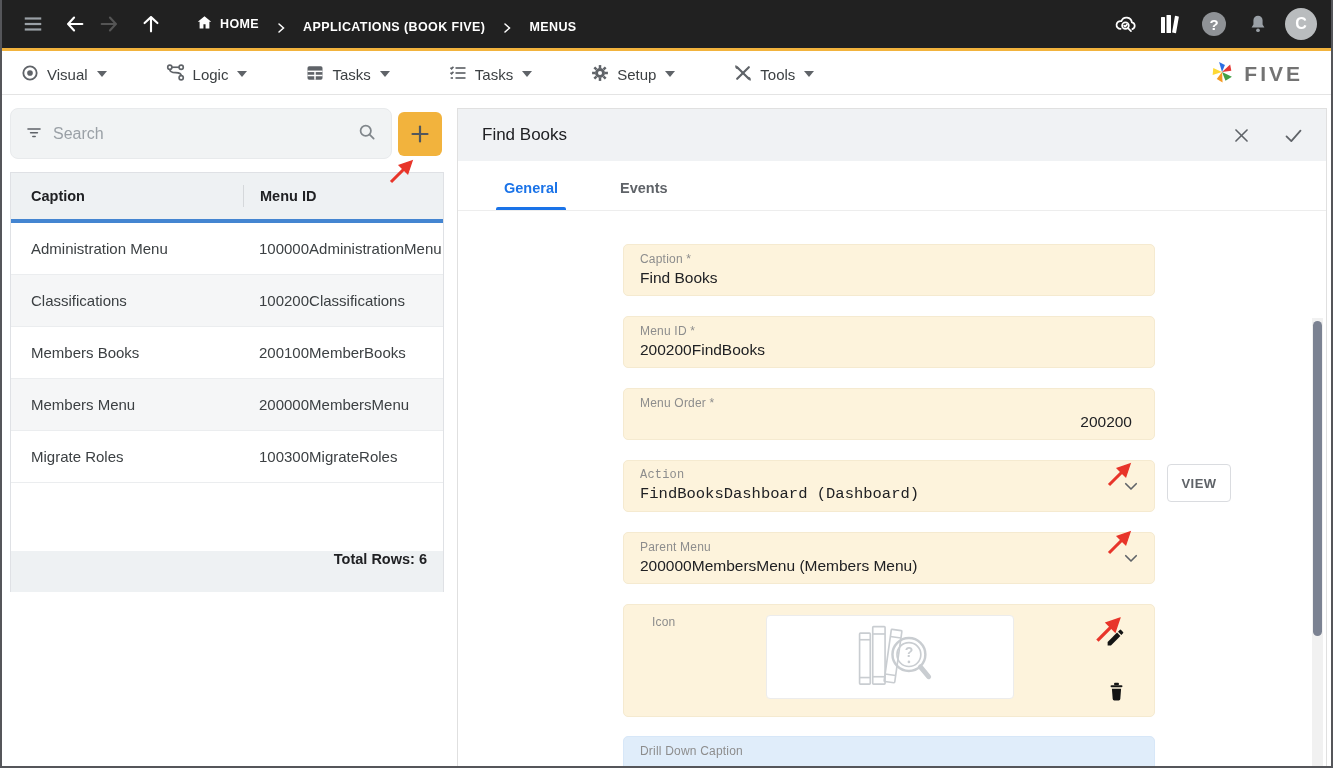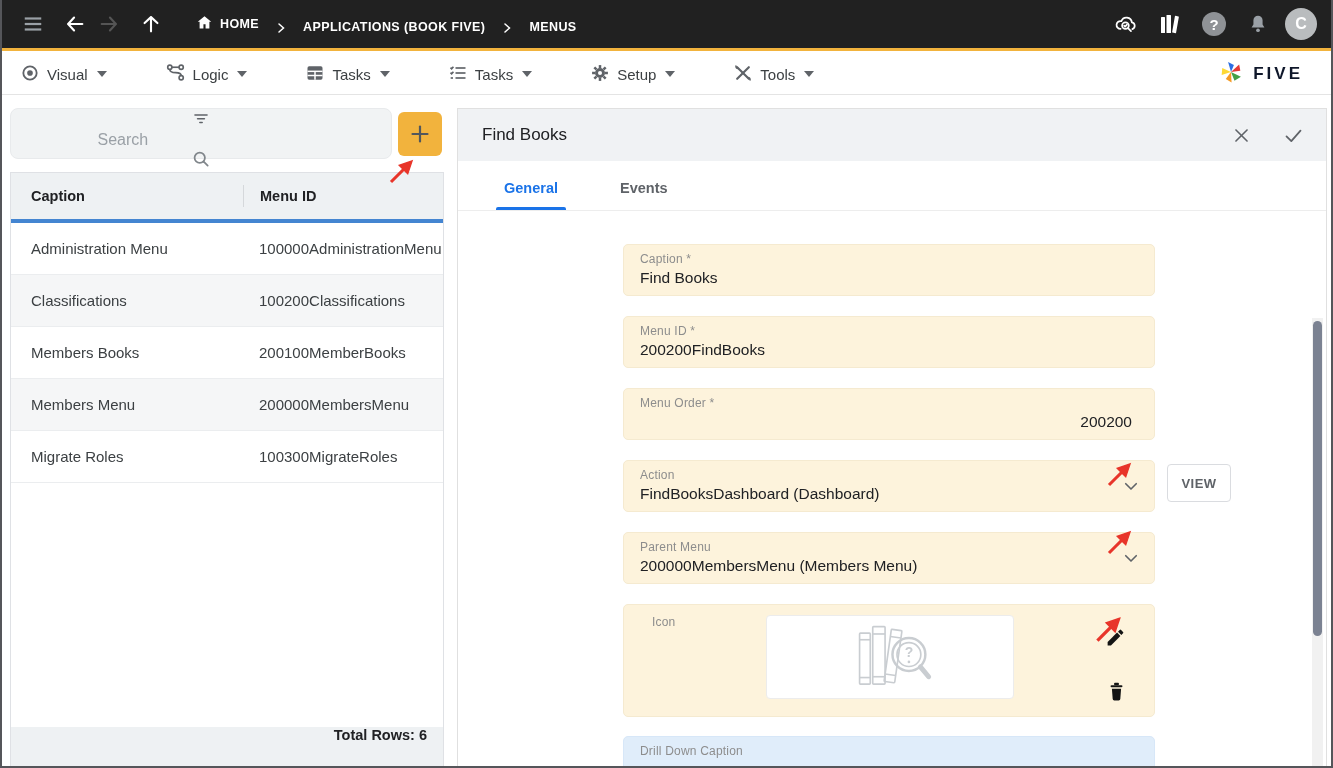--- a/index.html
+++ b/index.html
@@ -14,31 +14,31 @@
   .crumb-sep { display:flex; align-items:center; padding:0 6px; }
   .topbar-right { margin-left:auto; display:flex; align-items:center; gap:10px; }
   .help-badge { width:24px; height:24px; border-radius:50%; background:#8f9296; color:#fff; font-size:15px; font-weight:bold; display:flex; align-items:center; justify-content:center; }
   .avatar { width:32px; height:32px; border-radius:50%; background:#b9bcbe; color:#fff; font-size:16px; font-weight:bold; display:flex; align-items:center; justify-content:center; cursor:pointer; }
 
   
   .menubar { position:absolute; left:0; top:54px; width:100%; height:41px; background:#fff; border-bottom:1px solid #e4e4e4; display:flex; align-items:center; padding:0 18px; }
   .menu-item { display:flex; align-items:center; gap:7px; margin-right:58px; cursor:pointer; color:#3c4043; font-size:15px; font-weight:500; }
   .caret-down { width:0; height:0; border-left:5px solid transparent; border-right:5px solid transparent; border-top:6px solid #5f6368; margin-left:2px; }
   .brand { margin-left:auto; display:flex; align-items:center; gap:8px; margin-right:10px; }
-  .brand-text { font-size:17px; font-weight:bold; letter-spacing:3px; color:#0f172a; }
+  .brand-text { font-size:21px; font-weight:bold; letter-spacing:3px; color:#737373; }
 
   
   .content { position:absolute; left:0; top:95px; width:1333px; height:673px; background:#fff; }
 
   
-  .search-box { position:absolute; left:8px; top:13px; width:382px; height:51px; background:#f1f3f4; border:1px solid #e8eaec; border-radius:8px; display:flex; align-items:center; padding:0 14px;flex-direction:column; }
+  .search-box { position:absolute; left:8px; top:13px; width:382px; height:51px; background:#f1f3f4; border:1px solid #e8eaec; border-radius:8px; display:flex; align-items:center; padding:0 14px; }
   .search-box input { flex:1; border:none; outline:none; background:transparent; font-size:16px; color:#3c4043; margin:0 10px; font-family:"Liberation Sans", sans-serif; }
   .search-box input::placeholder { color:#9aa0a6; }
   .add-button { position:absolute; left:396px; top:17px; width:44px; height:44px; background:#f2b33d; border:none; border-radius:6px; cursor:pointer; display:flex; align-items:center; justify-content:center; }
-  .list-card { position:absolute; left:8px; top:77px; width:434px; height:596px; border:1px solid #dfe1e5; border-bottom:none; background:#fff; display:flex; flex-direction:column; }
+  .list-card { position:absolute; left:8px; top:77px; width:434px; height:420px; border:1px solid #dfe1e5; border-bottom:none; background:#fff; display:flex; flex-direction:column; }
   .list-header { height:50px; background:#eef1f3; border-bottom:4px solid #4485d1; display:grid; grid-template-columns:212px 1fr; align-items:center; padding-left:20px; }
   .col-h { font-size:14.5px; font-weight:bold; color:#202124; }
   .col-h.second { border-left:1px solid #d5d8db; padding-left:16px; height:22px; display:flex; align-items:center; }
   .list-row { height:52px; display:grid; grid-template-columns:212px 1fr; align-items:center; padding-left:20px; border-bottom:1px solid #ebedef; font-size:15px; color:#3c4043; cursor:pointer; }
   .list-row:nth-child(even) { background:#f5f6f7; }
   .list-row .cell2 { padding-left:16px; }
   .list-filler { flex:1; background:#fff; }
   .list-footer { height:41px; background:#eef1f3; display:flex; align-items:flex-start; justify-content:flex-end; padding-right:16px; font-size:14.5px; font-weight:bold; color:#202124; }
 
   
@@ -52,21 +52,21 @@
   .tab.active { color:#1a73e8; }
   .tab.active::after { content:""; position:absolute; left:0; right:0; bottom:0; height:3px; background:#1a73e8; border-radius:2px 2px 0 0; }
   .form-area { flex:1; position:relative; background:#fff; overflow:hidden; }
   .form-col { position:absolute; left:165px; top:33px; width:532px; }
   .field { background:#fdf3dc; border:1px solid #f5ead0; border-radius:5px; min-height:46px; padding:7px 16px 8px; margin-bottom:20px; position:relative; }
   .field-label { font-size:12px; color:#8d8d8d; letter-spacing:.2px; }
   .field-value { font-size:15.5px; color:#202124; margin-top:3px; white-space:nowrap; }
   .field-value.num { text-align:right; padding-right:6px; }
   .select-chevron { position:absolute; right:14px; top:16px; cursor:pointer; }
   .action-wrap { position:relative; margin-bottom:20px; }
-  .action-wrap .field { margin-bottom:16px; }
+  .action-wrap .field { margin-bottom:16px;font-family:Liberation Mono, monospace; }
   .view-btn { position:absolute; left:544px; top:4px; width:64px; height:38px; background:#fff; border:1px solid #dadce0; border-radius:4px; font-size:13px; font-weight:bold; color:#5f6368; letter-spacing:.5px; cursor:pointer; font-family:"Liberation Sans", sans-serif; }
   .icon-field { height:113px; padding:10px 28px; margin-bottom:19px; }
   .icon-preview { position:absolute; left:142px; top:10px; width:248px; height:84px; background:#fff; border:1px solid #ececec; border-radius:4px; display:flex; align-items:center; justify-content:center; }
   .icon-edit { position:absolute; right:28px; top:22px; cursor:pointer; }
   .icon-trash { position:absolute; right:28px; bottom:10px; cursor:pointer; }
   .drill-field { background:#e0edfa; border:1px solid #d7e7f8; }
   .scroll-track { position:absolute; right:3px; top:107px; width:11px; height:553px; background:#f1f1f1; }
   .scroll-thumb { position:absolute; left:1px; top:3px; width:9px; height:315px; background:#7b8292; border-radius:5px; cursor:grab; }
 
   .annot { position:absolute; z-index:20; pointer-events:none; }

